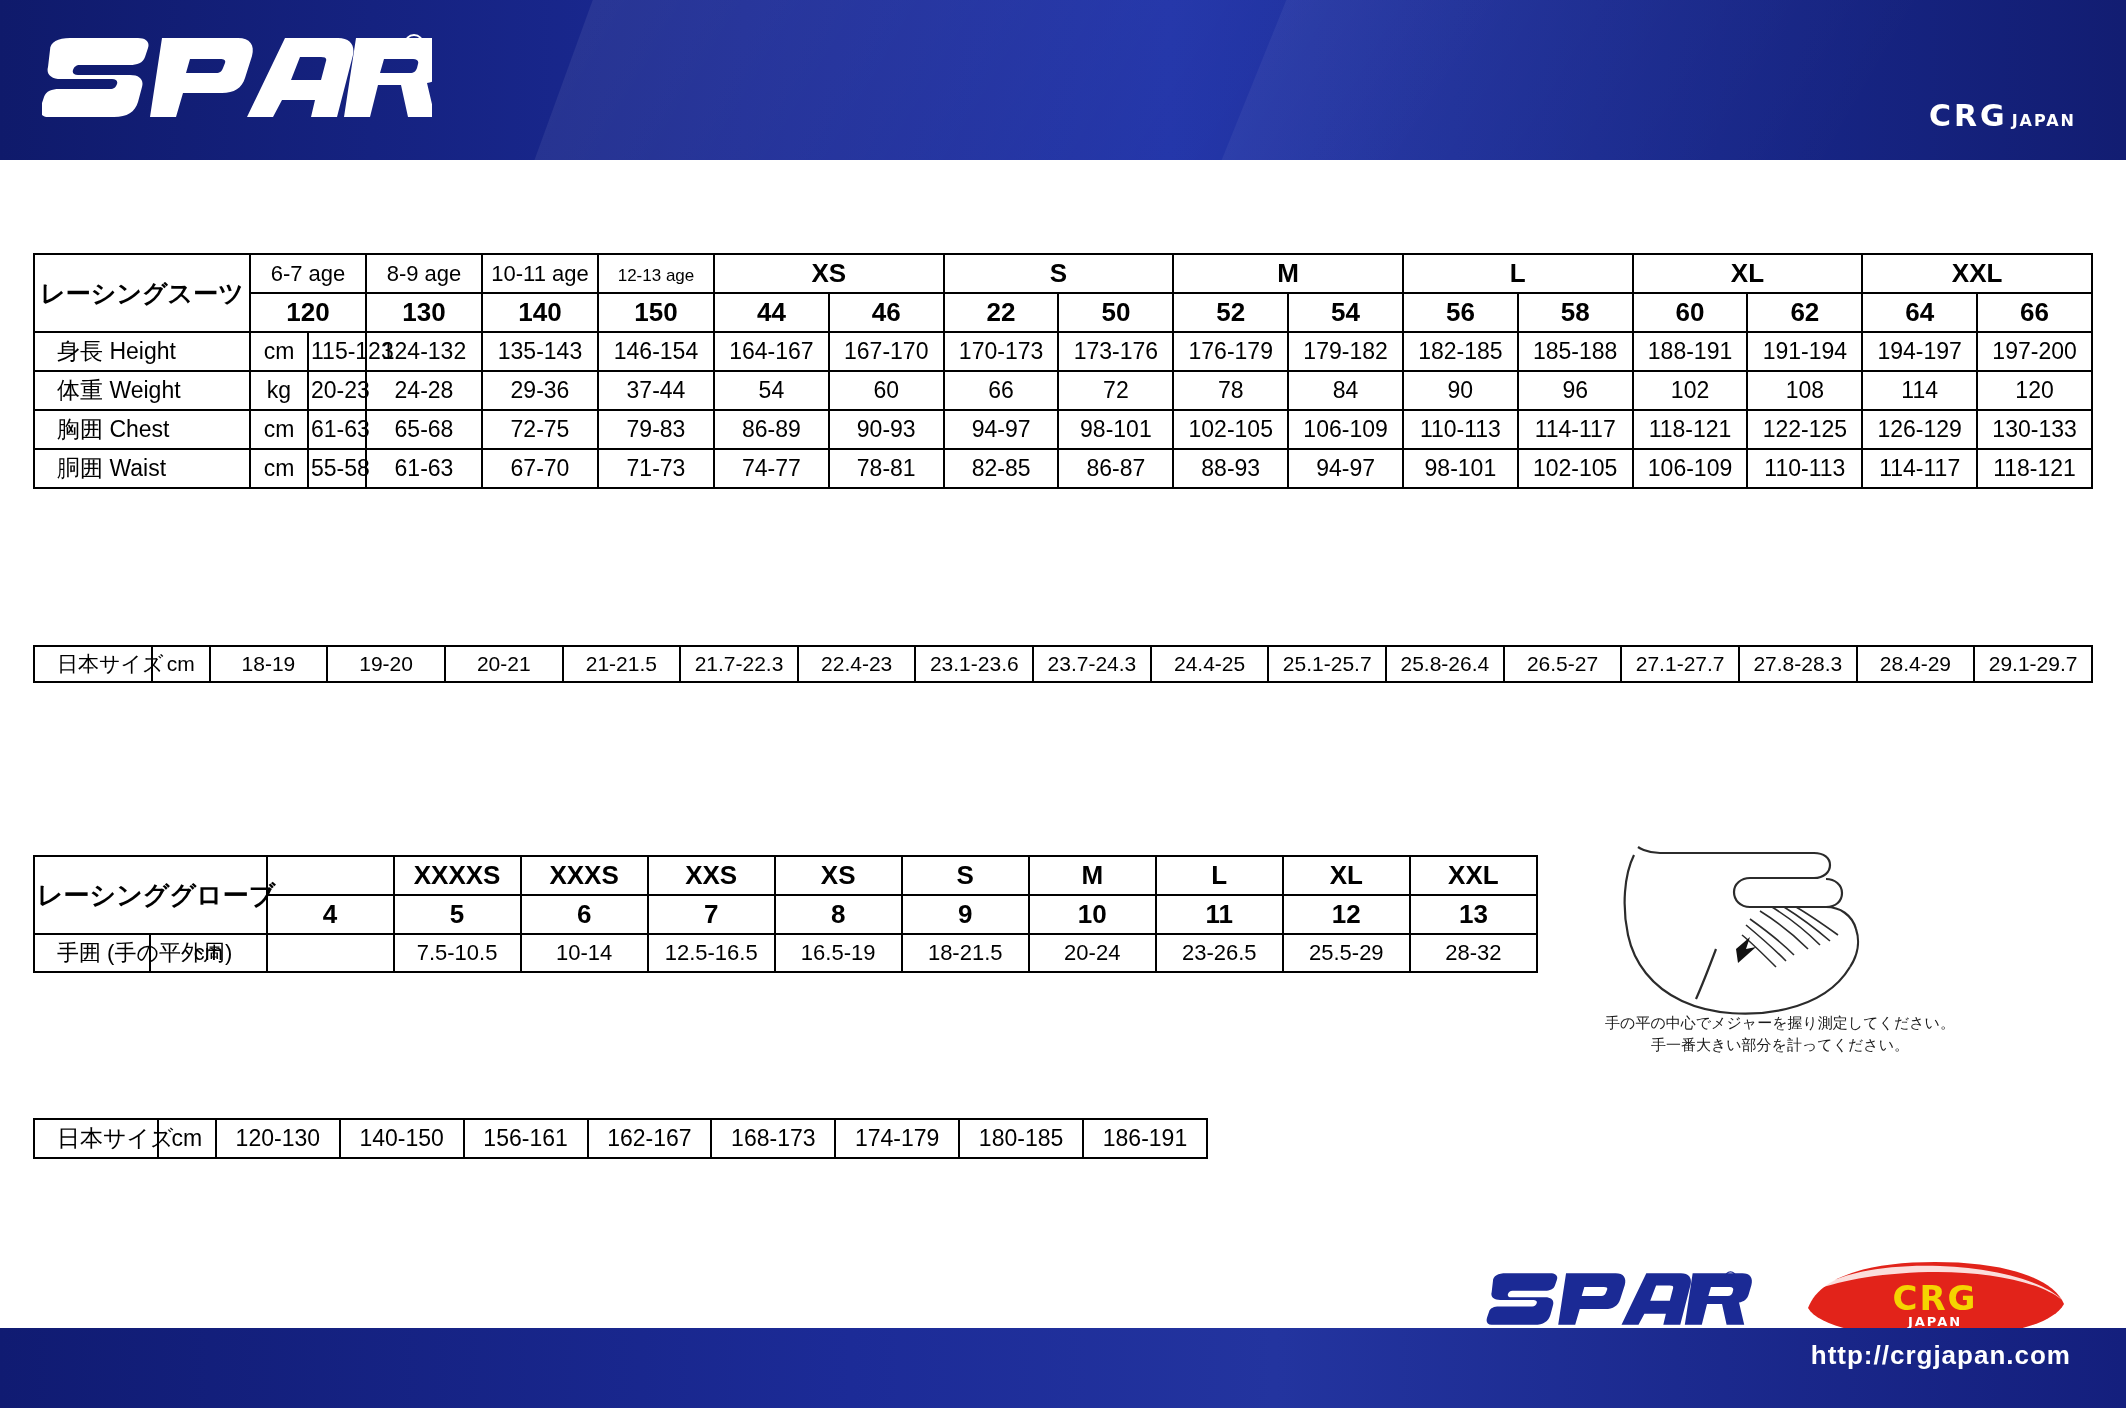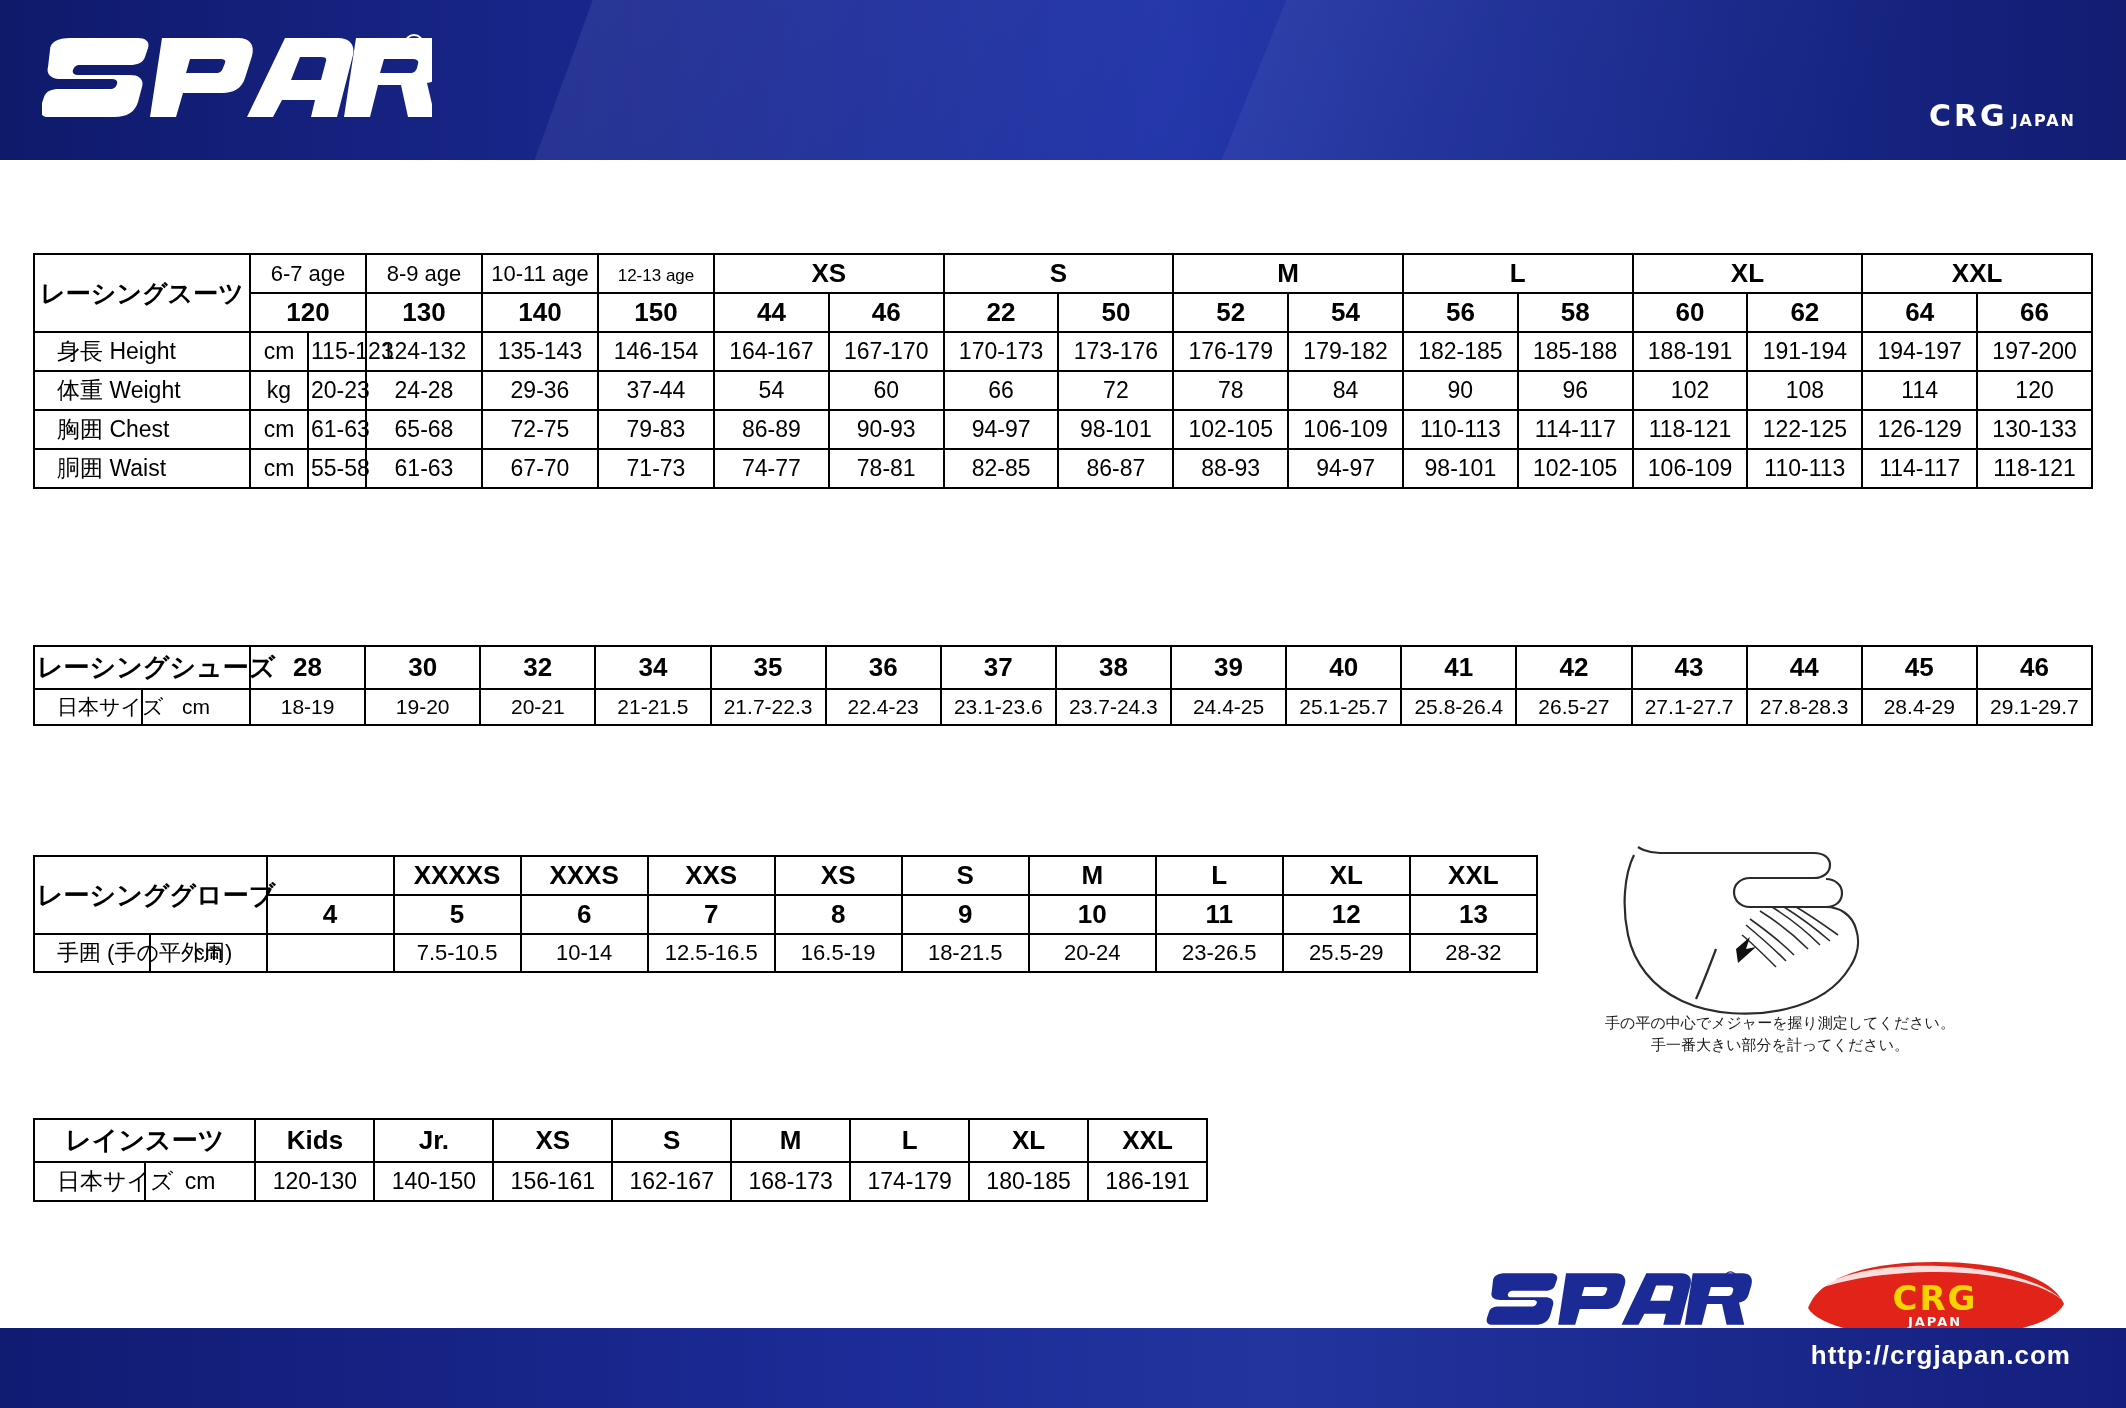--- a/index.html
+++ b/index.html
@@ -395,39 +395,20 @@
       <td>106-109</td>
       <td>110-113</td>
       <td>114-117</td>
       <td>118-121</td>
     </tr>
   </tbody>
 </table>
 
 <table id="shoes-table">
   <tbody>
-    <tr class="hdr">
-      <td class="rowlabel" colspan="2">レーシングシューズ</td>
-      <td>28</td>
-      <td>30</td>
-      <td>32</td>
-      <td>34</td>
-      <td>35</td>
-      <td>36</td>
-      <td>37</td>
-      <td>38</td>
-      <td>39</td>
-      <td>40</td>
-      <td>41</td>
-      <td>42</td>
-      <td>43</td>
-      <td>44</td>
-      <td>45</td>
-      <td>46</td>
-    </tr>
     <tr class="datarow">
       <td class="rowlabel-left">日本サイズ</td>
       <td class="unit">cm</td>
       <td>18-19</td>
       <td>19-20</td>
       <td>20-21</td>
       <td>21-21.5</td>
       <td>21.7-22.3</td>
       <td>22.4-23</td>
       <td>23.1-23.6</td>
@@ -509,31 +490,20 @@
   </g>
   <path d="M136,104 L150,92 L146,104 L156,102 L138,118 Z" fill="#111" stroke="none"></path>
 </svg>
 <div class="hand-note">
   <div>手の平の中心でメジャーを握り測定してください。</div>
   <div>手一番大きい部分を計ってください。</div>
 </div>
 
 <table id="rain-table">
   <tbody>
-    <tr class="hdr">
-      <td class="rowlabel" colspan="2">レインスーツ</td>
-      <td style="width:110px;">Kids</td>
-      <td style="width:110px;">Jr.</td>
-      <td style="width:110px;">XS</td>
-      <td style="width:110px;">S</td>
-      <td style="width:110px;">M</td>
-      <td style="width:110px;">L</td>
-      <td style="width:110px;">XL</td>
-      <td style="width:110px;">XXL</td>
-    </tr>
     <tr class="datarow">
       <td class="rowlabel-left">日本サイズ</td>
       <td class="unit">cm</td>
       <td>120-130</td>
       <td>140-150</td>
       <td>156-161</td>
       <td>162-167</td>
       <td>168-173</td>
       <td>174-179</td>
       <td>180-185</td>

